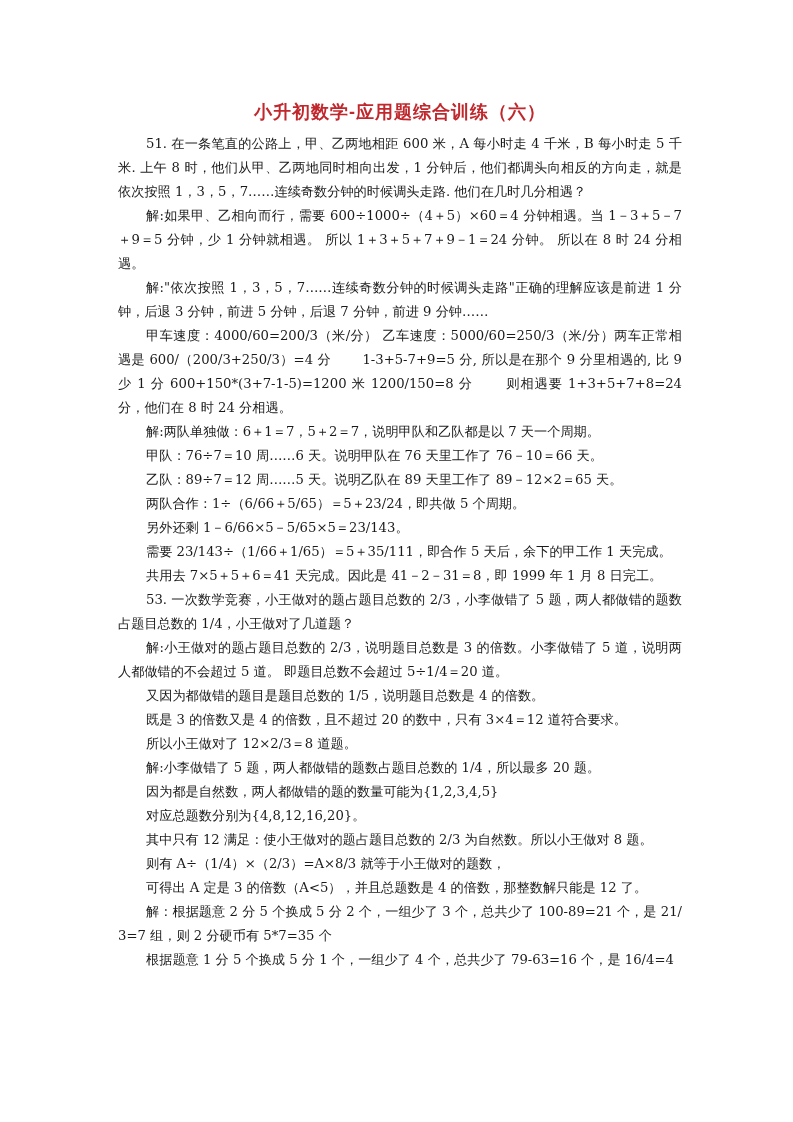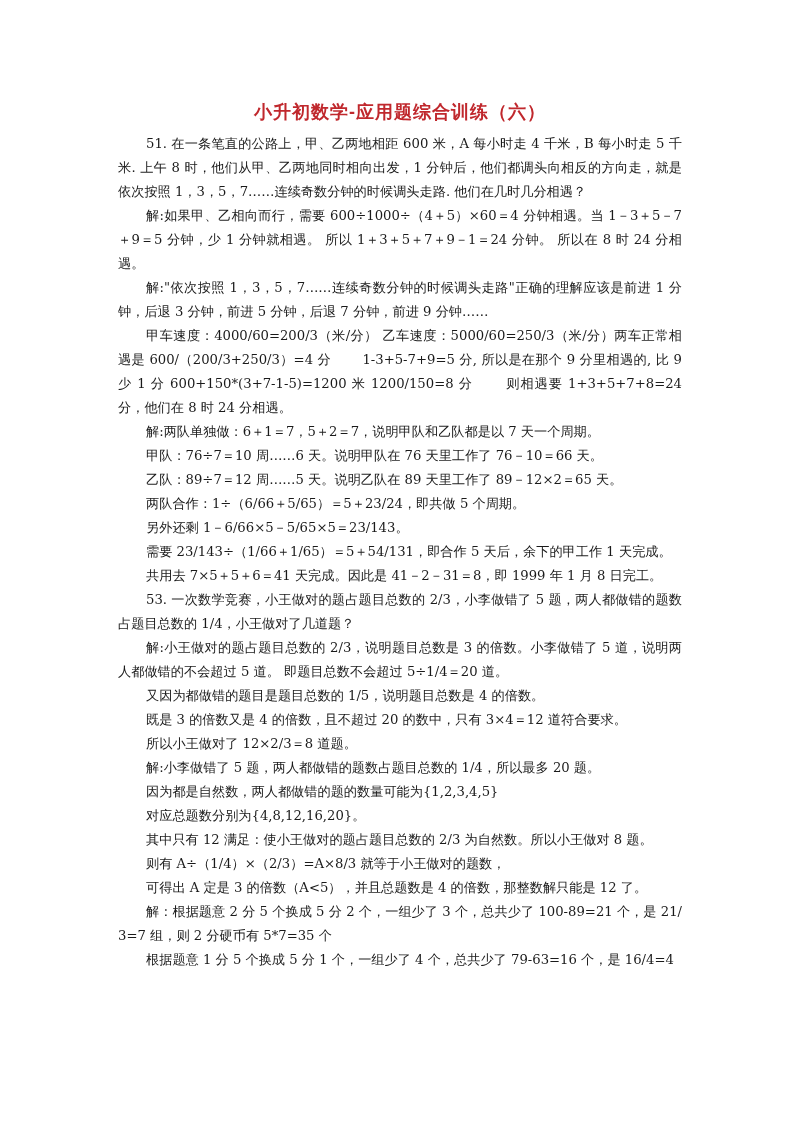--- a/index.html
+++ b/index.html
@@ -20,21 +20,21 @@
   <div id="body">
     <p class="p ind">51. 在一条笔直的公路上，甲、乙两地相距 600 米，A 每小时走 4 千米，B 每小时走 5 千米. 上午 8 时，他们从甲、乙两地同时相向出发，1 分钟后，他们都调头向相反的方向走，就是依次按照 1，3，5，7……连续奇数分钟的时候调头走路. 他们在几时几分相遇？</p>
     <p class="p ind">解:如果甲、乙相向而行，需要 600÷1000÷（4＋5）×60＝4 分钟相遇。当 1－3＋5－7＋9＝5 分钟，少 1 分钟就相遇。 所以 1＋3＋5＋7＋9－1＝24 分钟。 所以在 8 时 24 分相遇。</p>
     <p class="p ind">解:"依次按照 1，3，5，7……连续奇数分钟的时候调头走路"正确的理解应该是前进 1 分钟，后退 3 分钟，前进 5 分钟，后退 7 分钟，前进 9 分钟……</p>
     <p class="p ind">甲车速度：4000/60=200/3（米/分） 乙车速度：5000/60=250/3（米/分）两车正常相遇是 600/（200/3+250/3）=4 分　　 1-3+5-7+9=5 分, 所以是在那个 9 分里相遇的, 比 9 少 1 分 600+150*(3+7-1-5)=1200 米 1200/150=8 分　　 则相遇要 1+3+5+7+8=24 分，他们在 8 时 24 分相遇。</p>
     <p class="p sub">解:两队单独做：6＋1＝7，5＋2＝7，说明甲队和乙队都是以 7 天一个周期。</p>
     <p class="p sub">甲队：76÷7＝10 周……6 天。说明甲队在 76 天里工作了 76－10＝66 天。</p>
     <p class="p sub">乙队：89÷7＝12 周……5 天。说明乙队在 89 天里工作了 89－12×2＝65 天。</p>
     <p class="p sub">两队合作：1÷（6/66＋5/65）＝5＋23/24，即共做 5 个周期。</p>
     <p class="p sub">另外还剩 1－6/66×5－5/65×5＝23/143。</p>
-    <p class="p sub">需要 23/143÷（1/66＋1/65）＝5＋54/131，即合作 5 天后，余下的甲工作 1 天完成。</p>
+    <p class="p sub">需要 23/143÷（1/66＋1/65）＝5＋35/111，即合作 5 天后，余下的甲工作 1 天完成。</p>
     <p class="p sub">共用去 7×5＋5＋6＝41 天完成。因此是 41－2－31＝8，即 1999 年 1 月 8 日完工。</p>
     <p class="p ind">53. 一次数学竞赛，小王做对的题占题目总数的 2/3，小李做错了 5 题，两人都做错的题数占题目总数的 1/4，小王做对了几道题？</p>
     <p class="p ind">解:小王做对的题占题目总数的 2/3，说明题目总数是 3 的倍数。小李做错了 5 道，说明两人都做错的不会超过 5 道。 即题目总数不会超过 5÷1/4＝20 道。</p>
     <p class="p sub">又因为都做错的题目是题目总数的 1/5，说明题目总数是 4 的倍数。</p>
     <p class="p sub">既是 3 的倍数又是 4 的倍数，且不超过 20 的数中，只有 3×4＝12 道符合要求。</p>
     <p class="p sub">所以小王做对了 12×2/3＝8 道题。</p>
     <p class="p sub">解:小李做错了 5 题，两人都做错的题数占题目总数的 1/4，所以最多 20 题。</p>
     <p class="p sub">因为都是自然数，两人都做错的题的数量可能为{1,2,3,4,5}</p>
     <p class="p sub">对应总题数分别为{4,8,12,16,20}。</p>
     <p class="p sub">其中只有 12 满足：使小王做对的题占题目总数的 2/3 为自然数。所以小王做对 8 题。</p>

